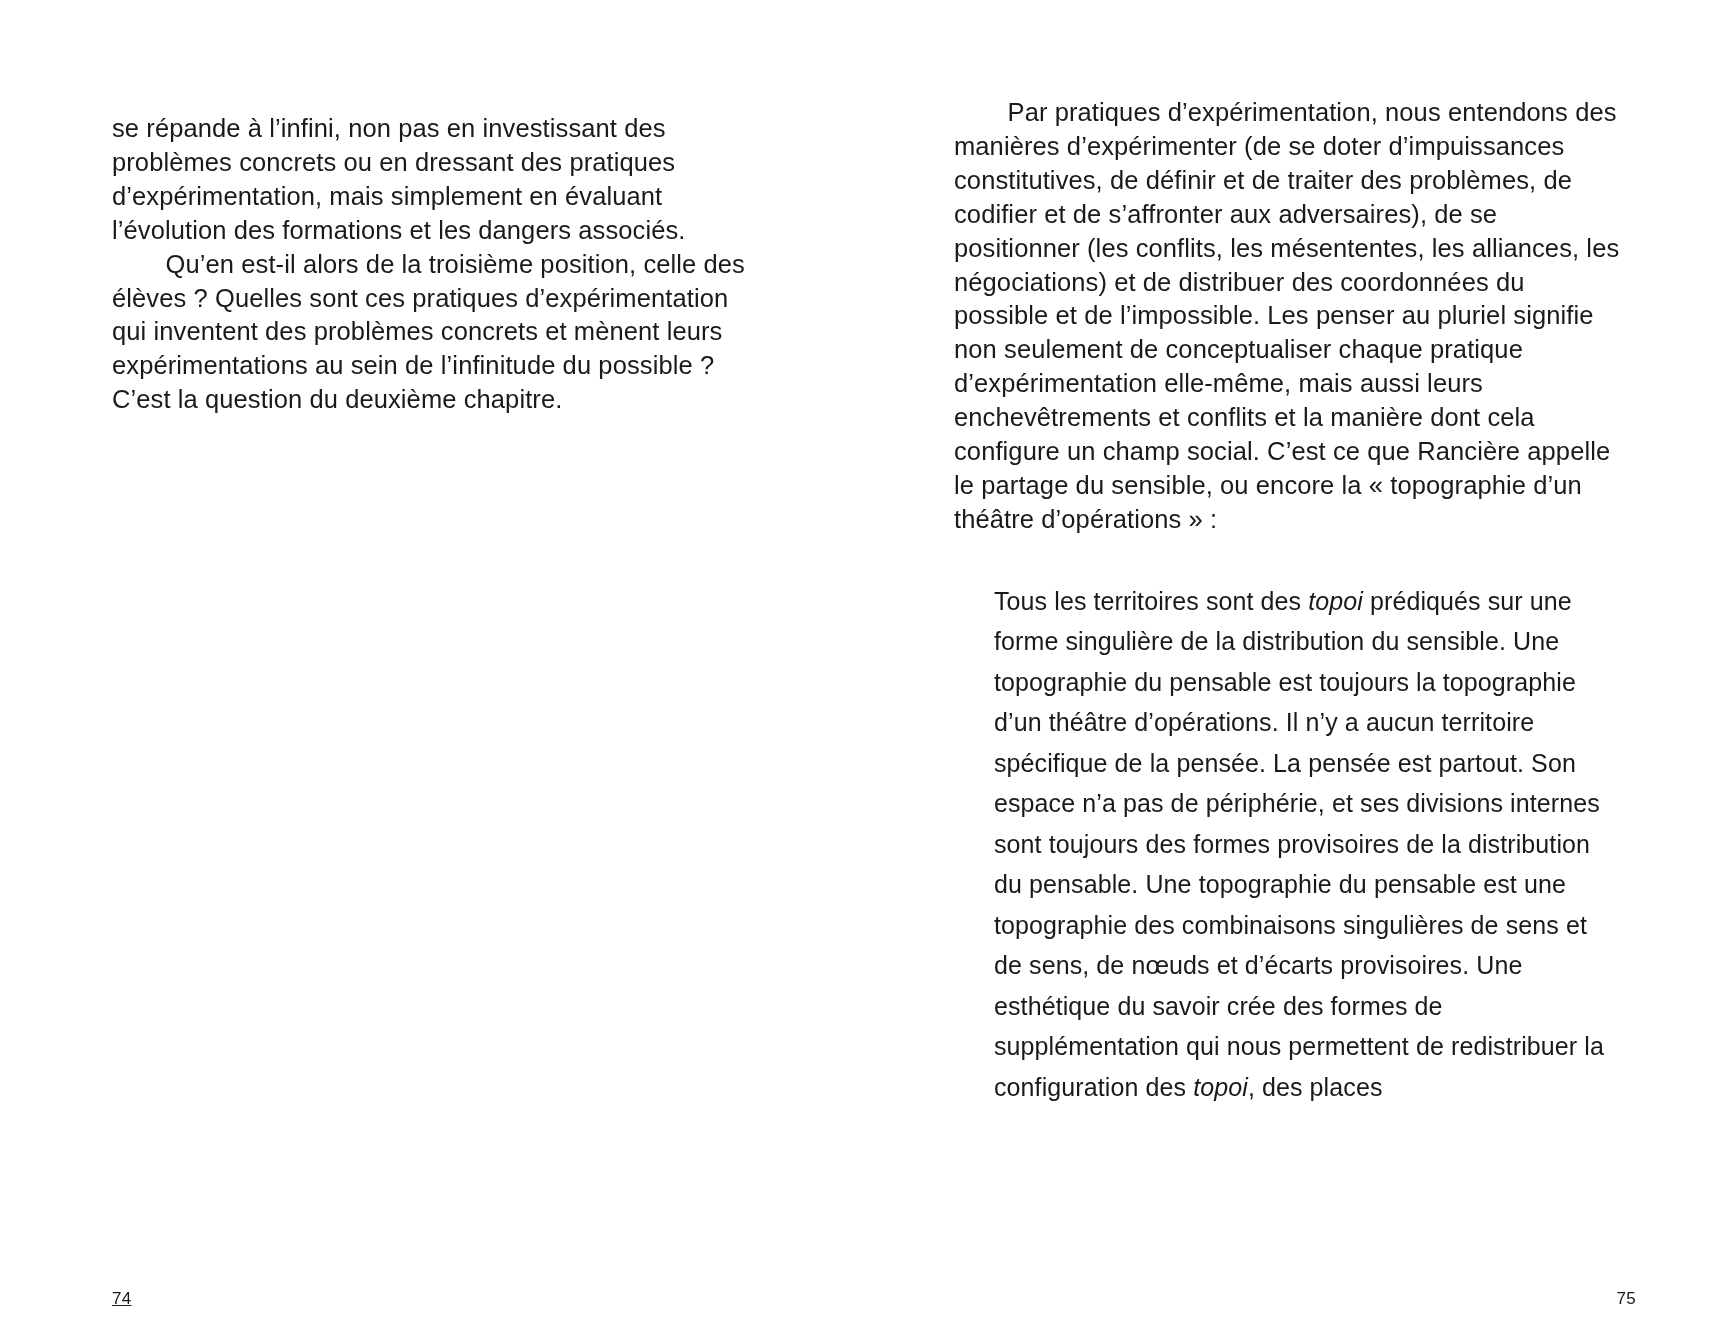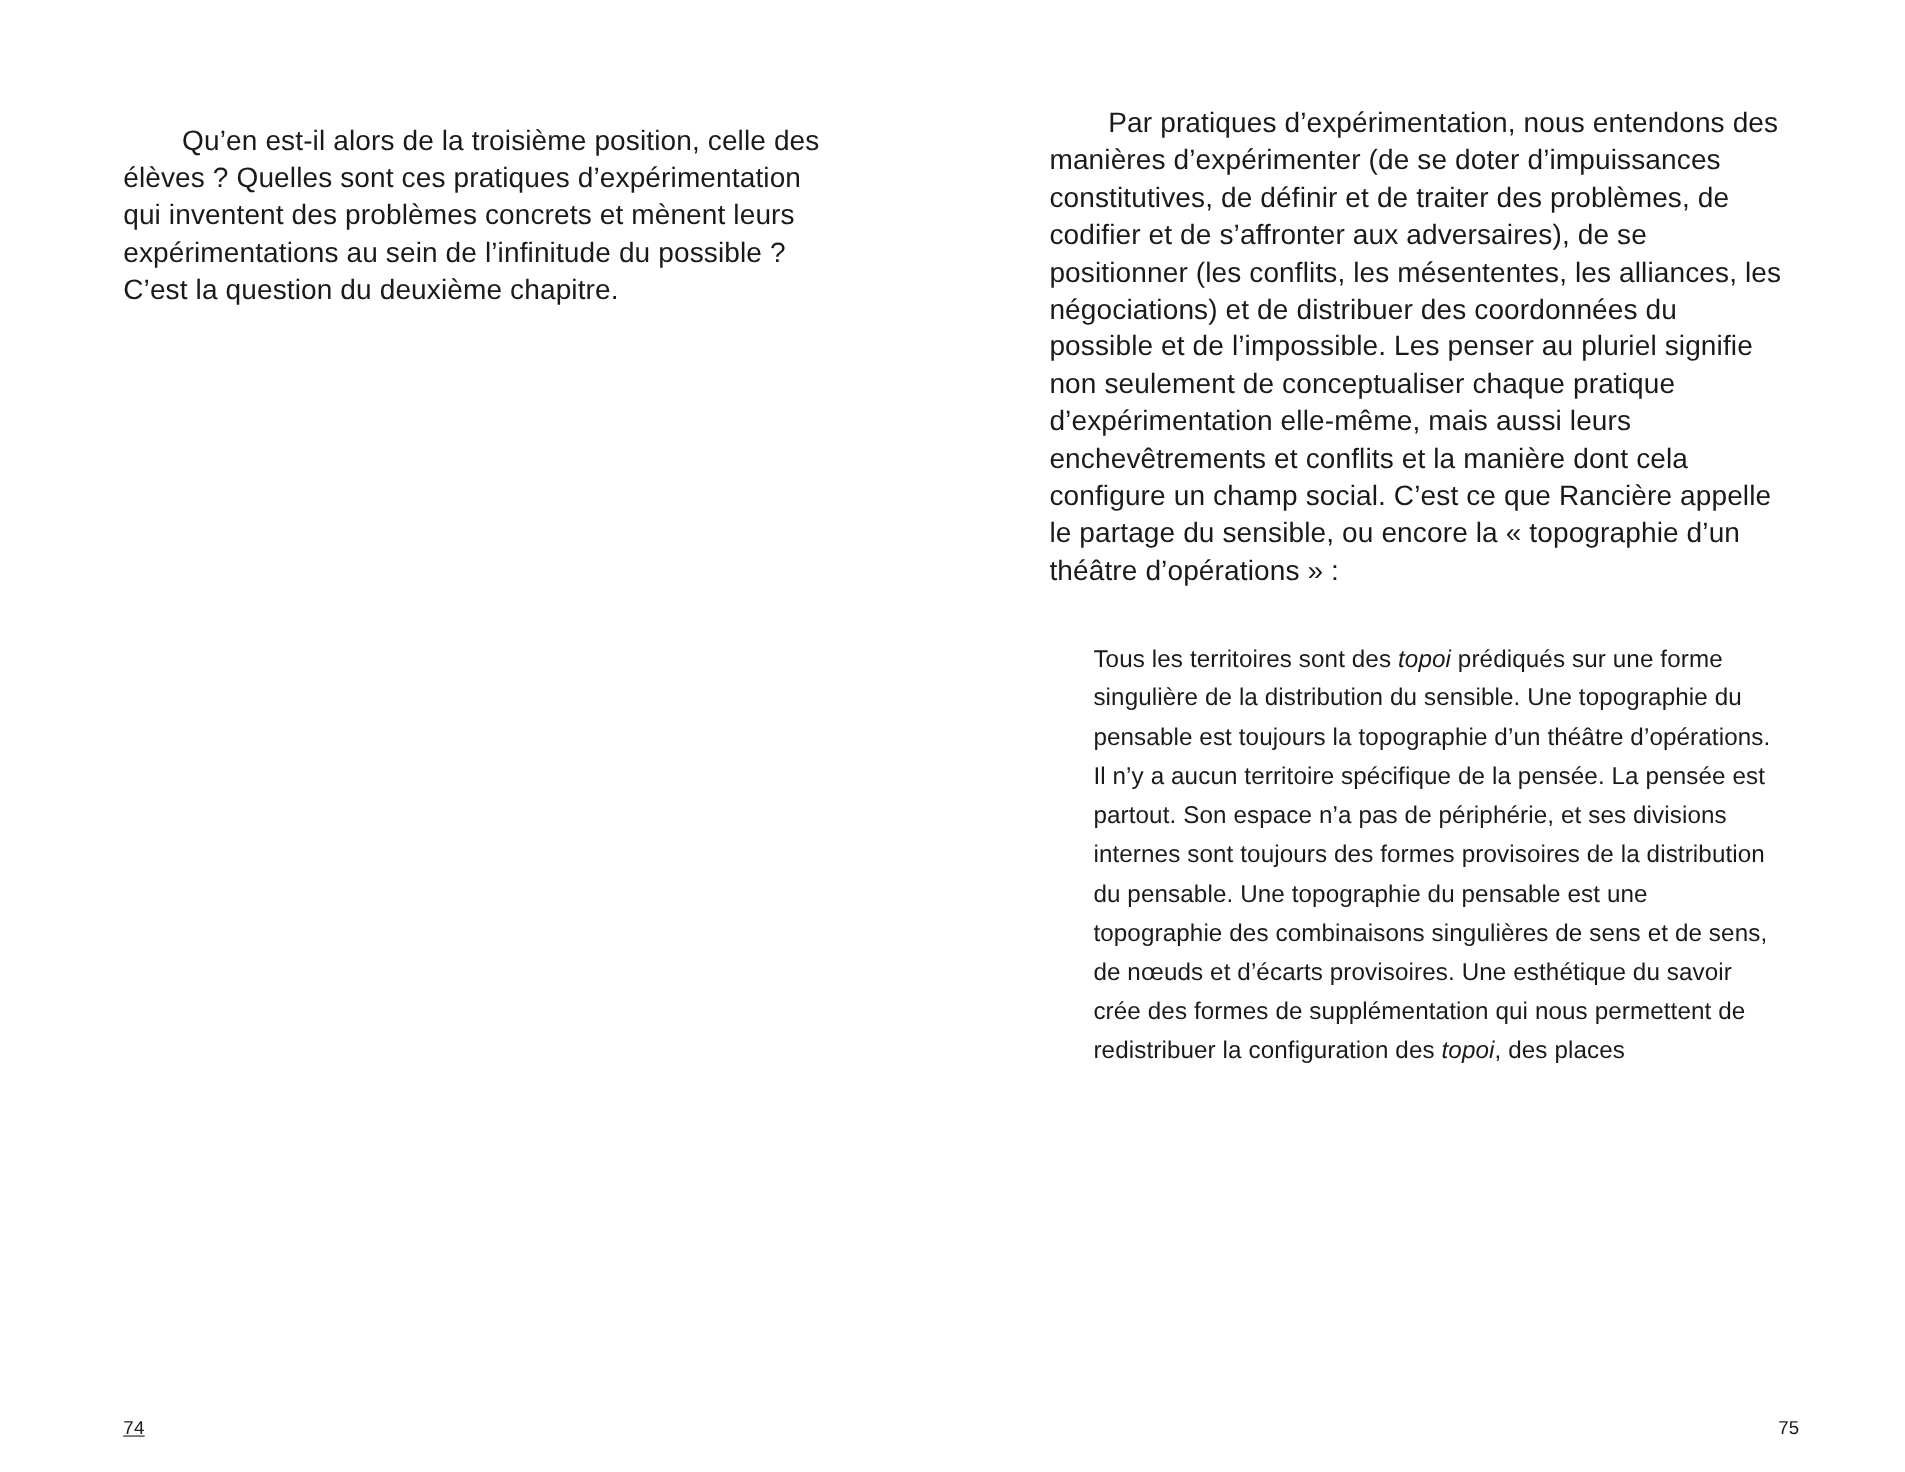--- a/index.html
+++ b/index.html
@@ -65,21 +65,21 @@
   .chapter-title .sc {
     font-size: 27px;
   }
   .chapter-title .cap {
     font-size: 33px;
   }
 
   
   .quote {
     margin: 44px 0 0 40px;
-    font-size: 22px;
+    font-size: 25px;
     line-height: 1.62;
     letter-spacing: 0.1px;
     color: #1a1a1a;
     max-width: 640px;
   }
   .quote p { margin: 0; }
   .it { font-style: italic; }
 
   
   .folio {
@@ -92,20 +92,21 @@
   .folio-left { left: 112px; text-decoration: underline; }
   .folio-right { right: 96px; }
 </style>
 </head>
 <body>
 
 <div class="spread">
 
   <div class="page page-left">
     <div class="body-text">
+      <p>se répande à l’infini, non pas en investissant des problèmes concrets ou en dressant des pratiques d’expérimentation, mais simplement en évaluant l’évolution des formations et les dangers associés.</p>
       <p class="indent">Qu’en est-il alors de la troisième position, celle des élèves ? Quelles sont ces pratiques d’expérimentation qui inventent des problèmes concrets et mènent leurs expérimentations au sein de l’infinitude du possible ? C’est la question du deuxième chapitre.</p>
     </div>
     <div class="folio folio-left">74</div>
   </div>
 
   <div class="page page-right">
 
 
     <div class="body-text">
       <p class="indent">Par pratiques d’expérimentation, nous entendons des manières d’expérimenter (de se doter d’impuissances constitutives, de définir et de traiter des problèmes, de codifier et de s’affronter aux adversaires), de se positionner (les conflits, les mésententes, les alliances, les négociations) et de distribuer des coordonnées du possible et de l’impossible. Les penser au pluriel signifie non seulement de conceptualiser chaque pratique d’expérimentation elle-même, mais aussi leurs enchevêtrements et conflits et la manière dont cela configure un champ social. C’est ce que Rancière appelle le partage du sensible, ou encore la « topographie d’un théâtre d’opérations » :</p>

